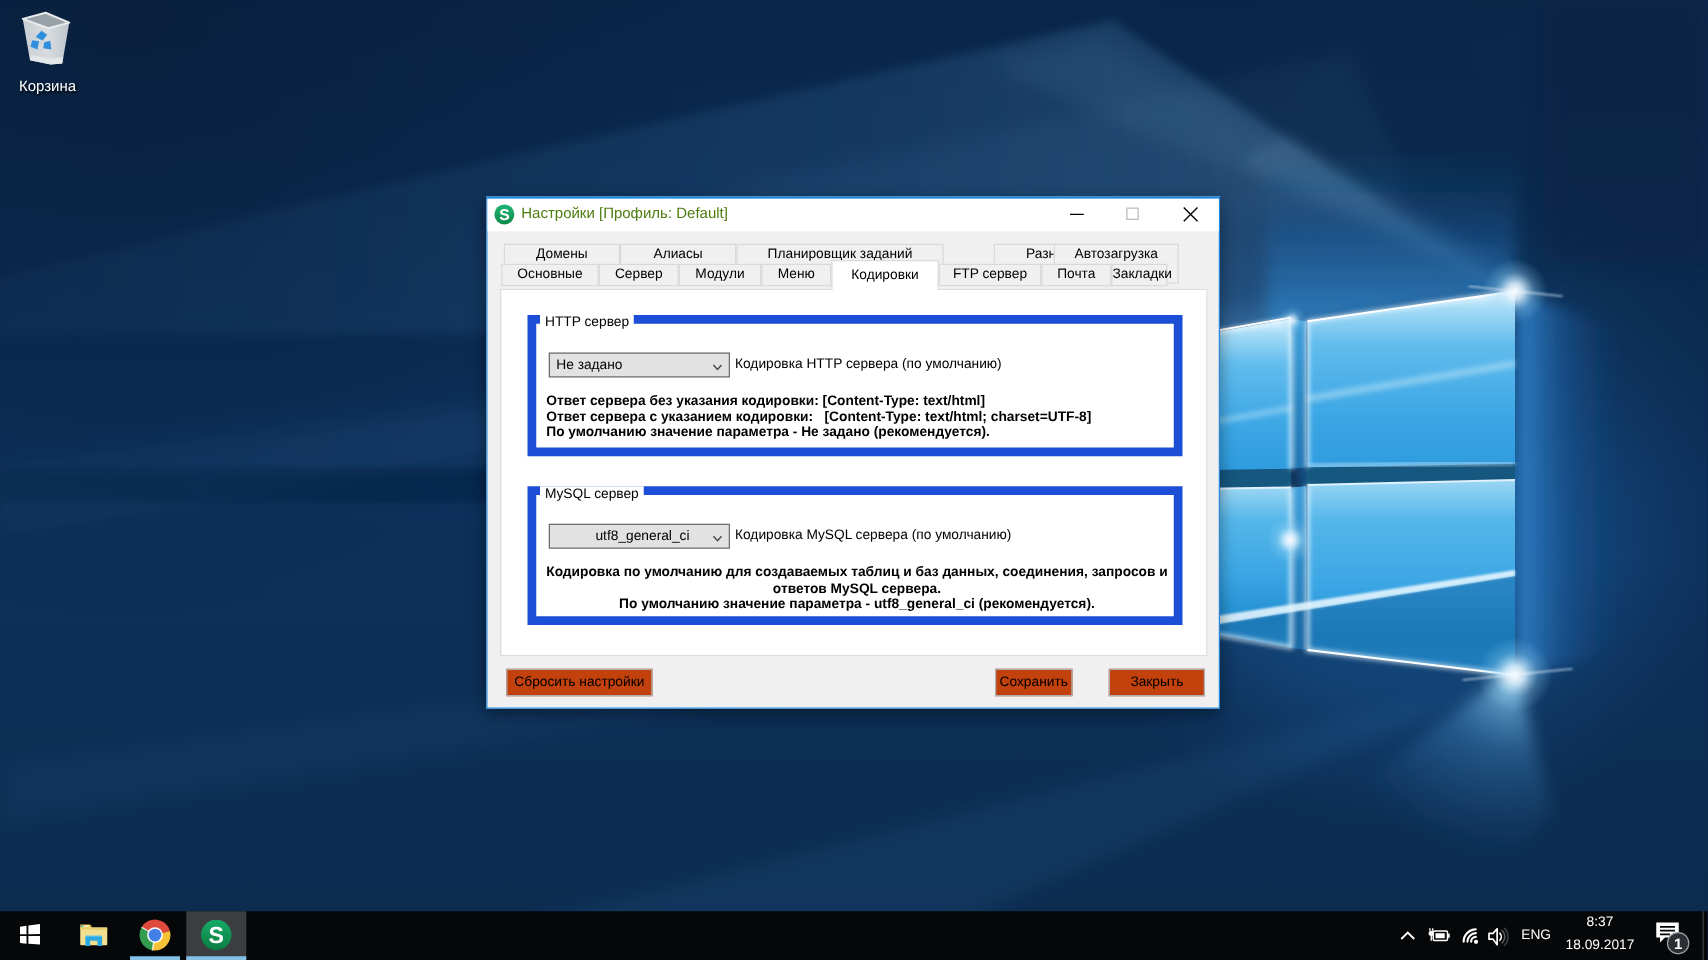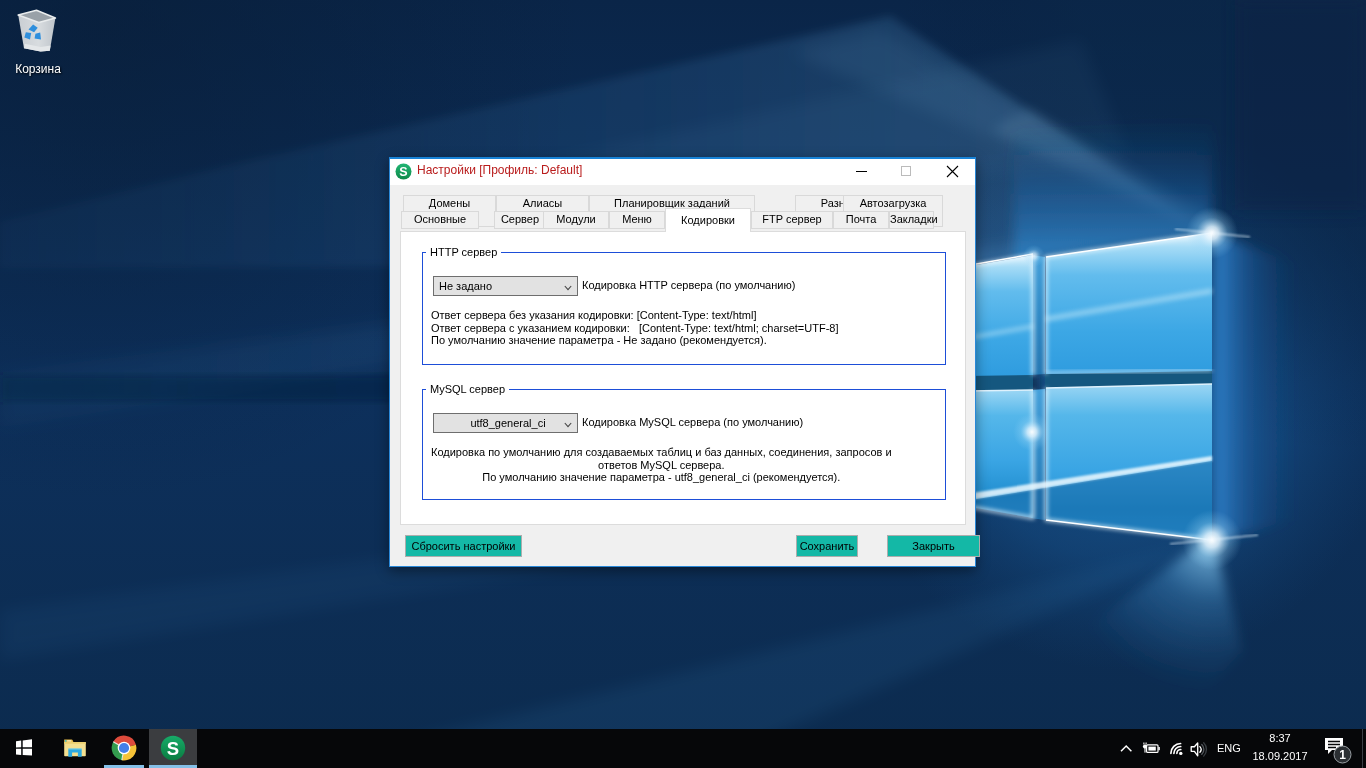--- a/index.html
+++ b/index.html
@@ -11,46 +11,46 @@
   #bin { position:absolute; left:9px; top:7px; width:58px; text-align:center; }
   #bin svg { display:block; margin:0 auto; }
   #bin .lbl { color:#fff; font-size:12px; margin-top:7px;
     text-shadow:1px 1px 2px rgba(0,0,0,.9); }
   
   #dlg { position:absolute; left:389px; top:157px; width:587px; height:410px;
     background:#f0f0f0; border:1px solid #2988d8; border-top:2px solid #1883d7;
     font-size:11px; color:#000; box-shadow:0 4px 12px rgba(0,0,0,0.42); }
   #titlebar { position:absolute; left:0; top:0; width:100%; height:26px; background:#fff; }
   #titlebar .ticon { position:absolute; left:5px; top:4px; }
-  #titlebar .ttext { position:absolute; left:27px; top:4px; font-size:12px; color:#b91c1c; }
+  #titlebar .ttext { position:absolute; left:27px; top:4px; font-size:12px; color:#4d7c0f; }
   .caption-btn { position:absolute; top:0; height:26px; width:26px; }
   #btn-min  { left:458px; }
   #btn-max  { left:503px; }
   #btn-close{ left:549px; }
   
   .tab { position:absolute; height:16px; background:#f0f0f0; border:1px solid #d9d9d9;
      text-align:center; font-size:11px; line-height:15px; white-space:nowrap; }
   .trow1 { top:36px; height:32px; }
   .trow2 { top:52px; height:18px; }
   .tsel { background:#fff; border:1px solid #dcdcdc; border-bottom:none;
      top:49px; height:24px; line-height:22px; z-index:5; }
   #panel { position:absolute; left:10px; top:72px; width:566px; height:294px;
      background:#fff; border:1px solid #dcdcdc; }
-  .group { position:absolute; left:21px; width:524px; border:1px solid #1d4ed8; }
+  .group { position:absolute; left:21px; width:524px; border:7px solid #1d4ed8; }
   .group .glabel { position:absolute; left:3px; top:-7px; background:#fff; padding:0 4px;
      font-size:11px; }
   #grp1 { top:20px; height:113px; }
   #grp2 { top:157px; height:111px;text-align:center; }
   .combo { position:absolute; left:10px; width:145px; height:20px; background:#e2e2e2;
      border:1px solid #6e6e6e; font-size:11px; line-height:18px; padding-left:5px; }
   .combo svg { position:absolute; right:5px; top:8px; }
   .clabel { position:absolute; left:159px; font-size:11px; }
-  .gtext { position:absolute; left:8px; font-size:11px; line-height:12.5px; white-space:pre; }
-  
-  .pbtn { position:absolute; top:376px; height:22px; background:#14b8a6;
+  .gtext { position:absolute; left:8px; font-size:11px; line-height:12.5px; white-space:pre;font-weight:bold; }
+  
+  .pbtn { position:absolute; top:376px; height:22px; background:#c2410c;
      border:1px solid #adadad; text-align:center; font-size:11px; line-height:20px; }
   
   #taskbar { position:absolute; left:0; top:729px; width:1366px; height:39px;
      background:#060709; }
   .tb { position:absolute; top:0; height:39px; }
   .traytxt { position:absolute; color:#fff; font-size:11px; }
 </style>
 </head>
 <body>
 <div id="desk">
@@ -245,21 +245,21 @@
         </svg>
     </div>
 
     <div class="tab trow1" style="left:13px;  width:93px;">Домены</div>
     <div class="tab trow1" style="left:106px; width:93px;">Алиасы</div>
     <div class="tab trow1" style="left:199px; width:166px;">Планировщик заданий</div>
     <div class="tab trow1" style="left:365px; width:88px;margin-left:40px;">Разное</div>
     <div class="tab trow1" style="left:453px; width:100px;">Автозагрузка</div>
 
     <div class="tab trow2" style="left:11px;  width:78px;">Основные</div>
-    <div class="tab trow2" style="left:104px;  width:52px;">Сервер</div>
+    <div class="tab trow2" style="left:89px;  width:64px;">Сервер</div>
     <div class="tab trow2" style="left:153px; width:66px;">Модули</div>
     <div class="tab trow2" style="left:219px; width:56px;">Меню</div>
     <div class="tab tsel" style="left:275px; width:86px;">Кодировки</div>
     <div class="tab trow2" style="left:361px; width:82px;">FTP сервер</div>
     <div class="tab trow2" style="left:443px; width:56px;">Почта</div>
     <div class="tab trow2" style="left:499px; width:45px;">Закладки</div>
 
     <div id="panel">
       <div class="group" id="grp1">
         <div class="glabel">HTTP сервер</div>
@@ -282,21 +282,21 @@
         </div>
         <div class="clabel" style="top:26px;">Кодировка MySQL сервера (по умолчанию)</div>
         <div class="gtext" style="top:56px;">Кодировка по умолчанию для создаваемых таблиц и баз данных, соединения, запросов и
 ответов MySQL сервера.
 По умолчанию значение параметра - utf8_general_ci (рекомендуется).</div>
       </div>
     </div>
 
     <div class="pbtn" style="left:15px;  width:117px;">Сбросить настройки</div>
     <div class="pbtn" style="left:406px; width:62px;">Сохранить</div>
-    <div class="pbtn" style="left:497px; width:93px;">Закрыть</div>
+    <div class="pbtn" style="left:497px; width:77px;">Закрыть</div>
   </div>
 
   <div id="taskbar">
 
     <svg class="tb" style="left:15px;" width="40" height="39" viewBox="0 0 40 39">
       <g fill="#ffffff">
         <path d="M1 12.3 L6.2 11.6 L6.2 18.3 L1 18.4 Z"></path>
         <path d="M7.7 11.4 L17 10.2 L17 18.2 L7.7 18.3 Z"></path>
         <path d="M1 19.7 L6.2 19.7 L6.2 25.9 L1 25.4 Z"></path>
         <path d="M7.7 19.7 L17 19.7 L17 26.6 L7.7 26.0 Z"></path>

